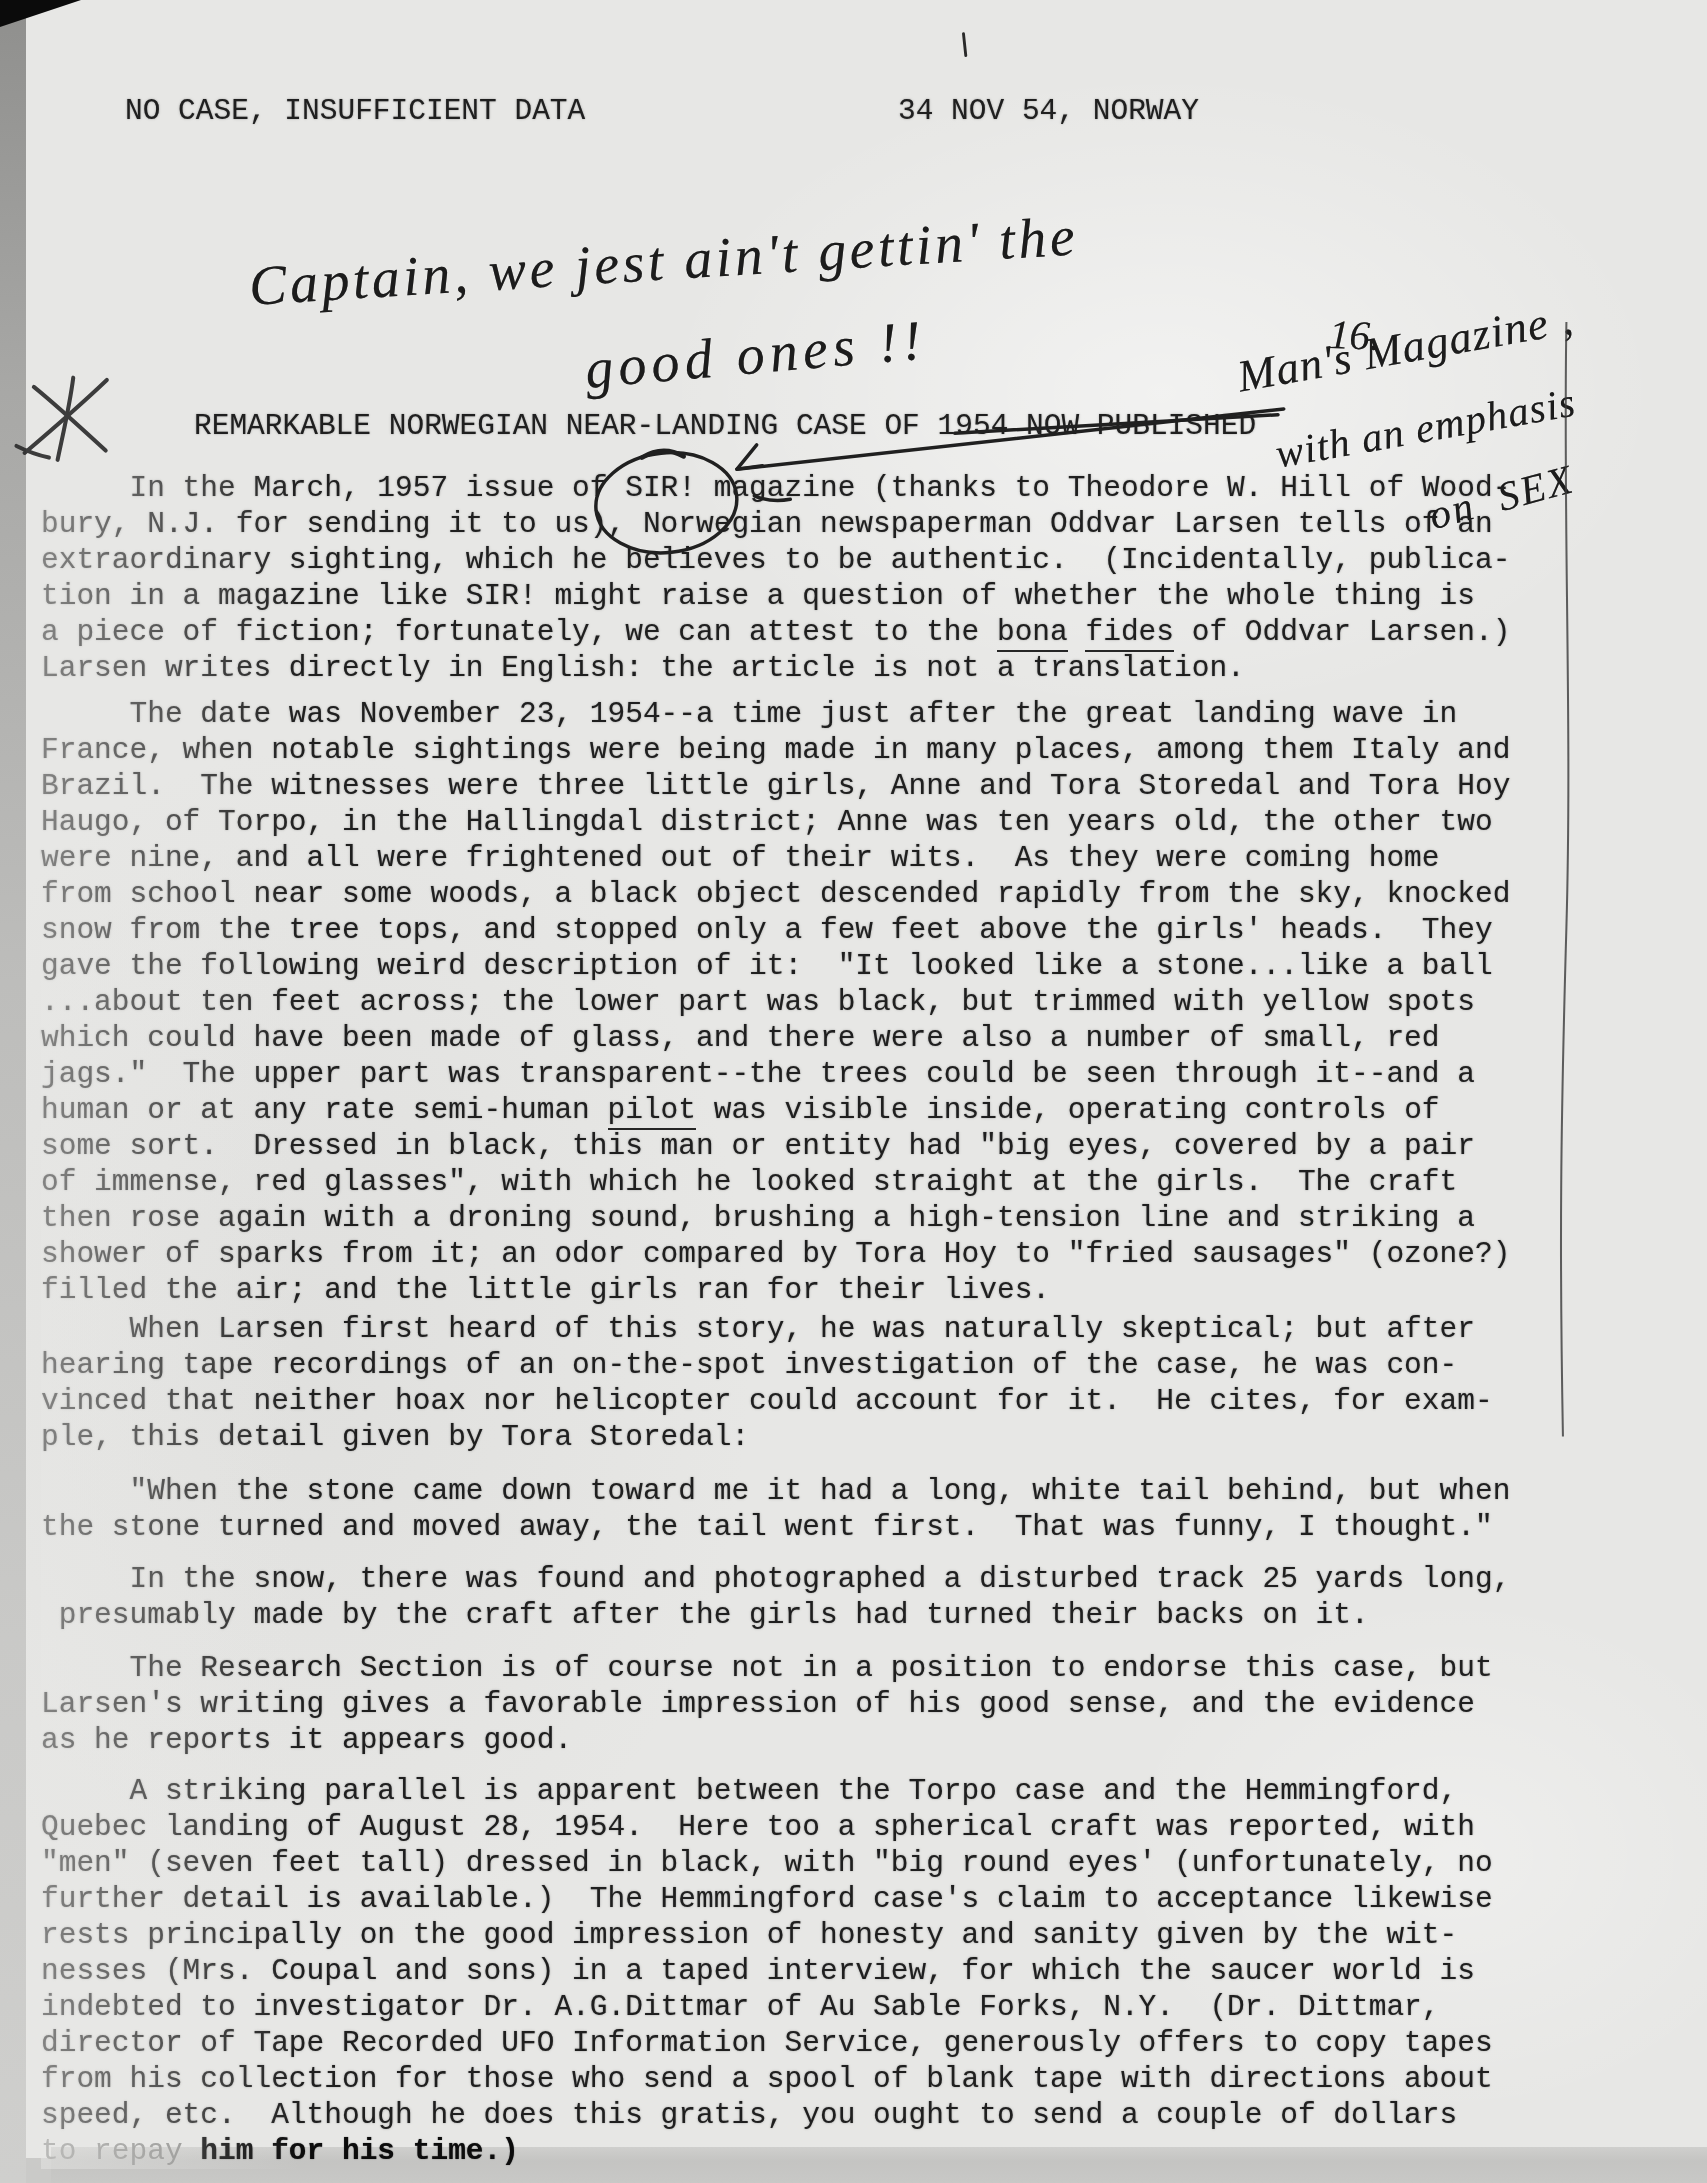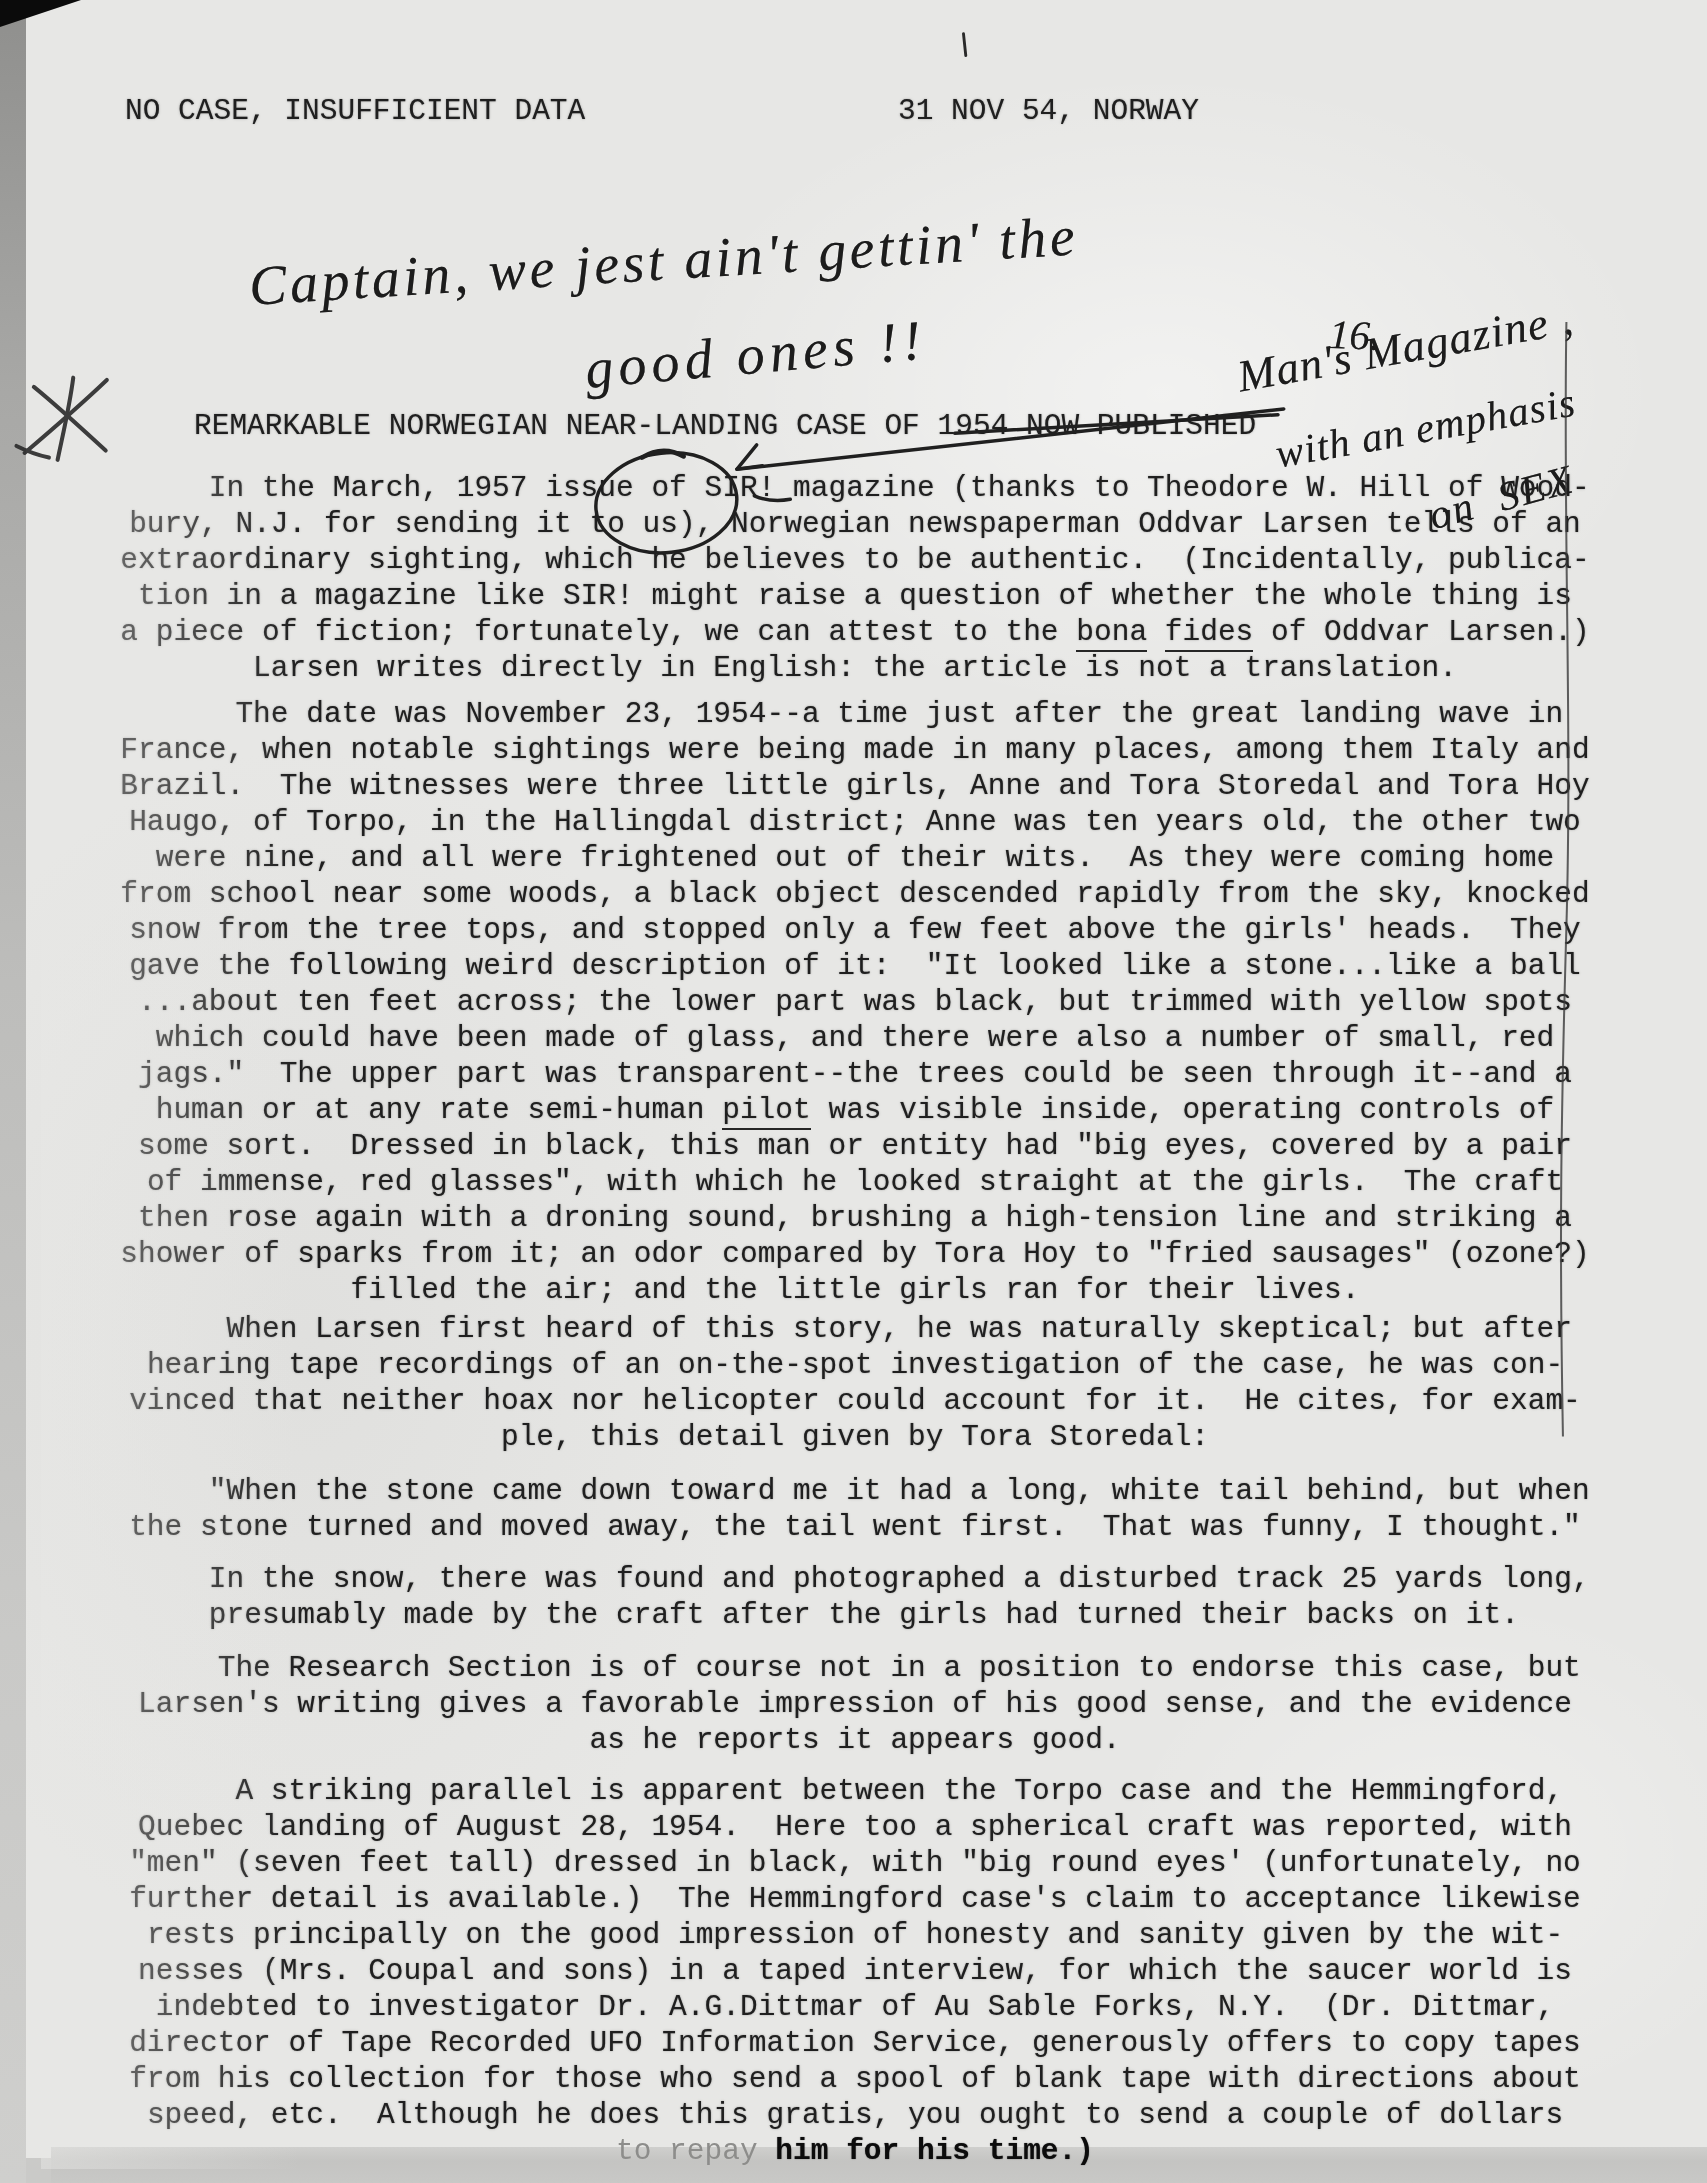--- a/index.html
+++ b/index.html
@@ -7,21 +7,20 @@
     position:relative;
     width:1708px;height:2183px;
     overflow:hidden;
     background:
       radial-gradient(811px 521px at 68% 18%, rgba(255,255,255,.45), transparent 62%),
       radial-gradient(637px 869px at 18% 62%, rgba(198,198,196,.22), transparent 70%),
       radial-gradient(521px 405px at 85% 85%, rgba(255,255,255,.30), transparent 65%),
       #e7e7e5;
     font-family:"Liberation Mono","DejaVu Sans Mono",monospace;
     color:#1f1f1f;
-    text-align:center;
   }
   
   .edge-left{
     position:absolute;left:0;top:0;width:25.5px;height:100%;
     background:linear-gradient(180deg,#8f8f8d 0%,#a8a8a6 18%,#bdbdbb 45%,#c9c9c7 75%,#cfcfcd 100%);
   }
   .corner-black{
     position:absolute;left:0;top:0;width:81px;height:27px;
     background:#0b0b0b;
     clip-path:polygon(0 0,100% 0,0 100%);
@@ -88,21 +87,21 @@
 <body>
 
 <div class="page">
 
   <div class="edge-left"></div>
   <div class="corner-black"></div>
   <div class="band-bottom"></div>
   <div class="band-bottom-left"></div>
 
   <span class="typed header-left">NO CASE, INSUFFICIENT DATA</span>
-  <span class="typed header-right">31 NOV 54, NORWAY</span>
+  <span class="typed header-right">34 NOV 54, NORWAY</span>
 
   <div class="hand note1">Captain, we jest ain't gettin' the</div>
   <div class="hand note2">good ones !!</div>
   <div class="hand num16">16.</div>
   <div class="hand marg1">Man's Magazine ,</div>
   <div class="hand marg2">with an emphasis</div>
   <div class="hand marg3">on  SEX</div>
 
   <div class="typed title">REMARKABLE NORWEGIAN NEAR-LANDING CASE OF 1954 NOW PUBLISHED</div>
 

